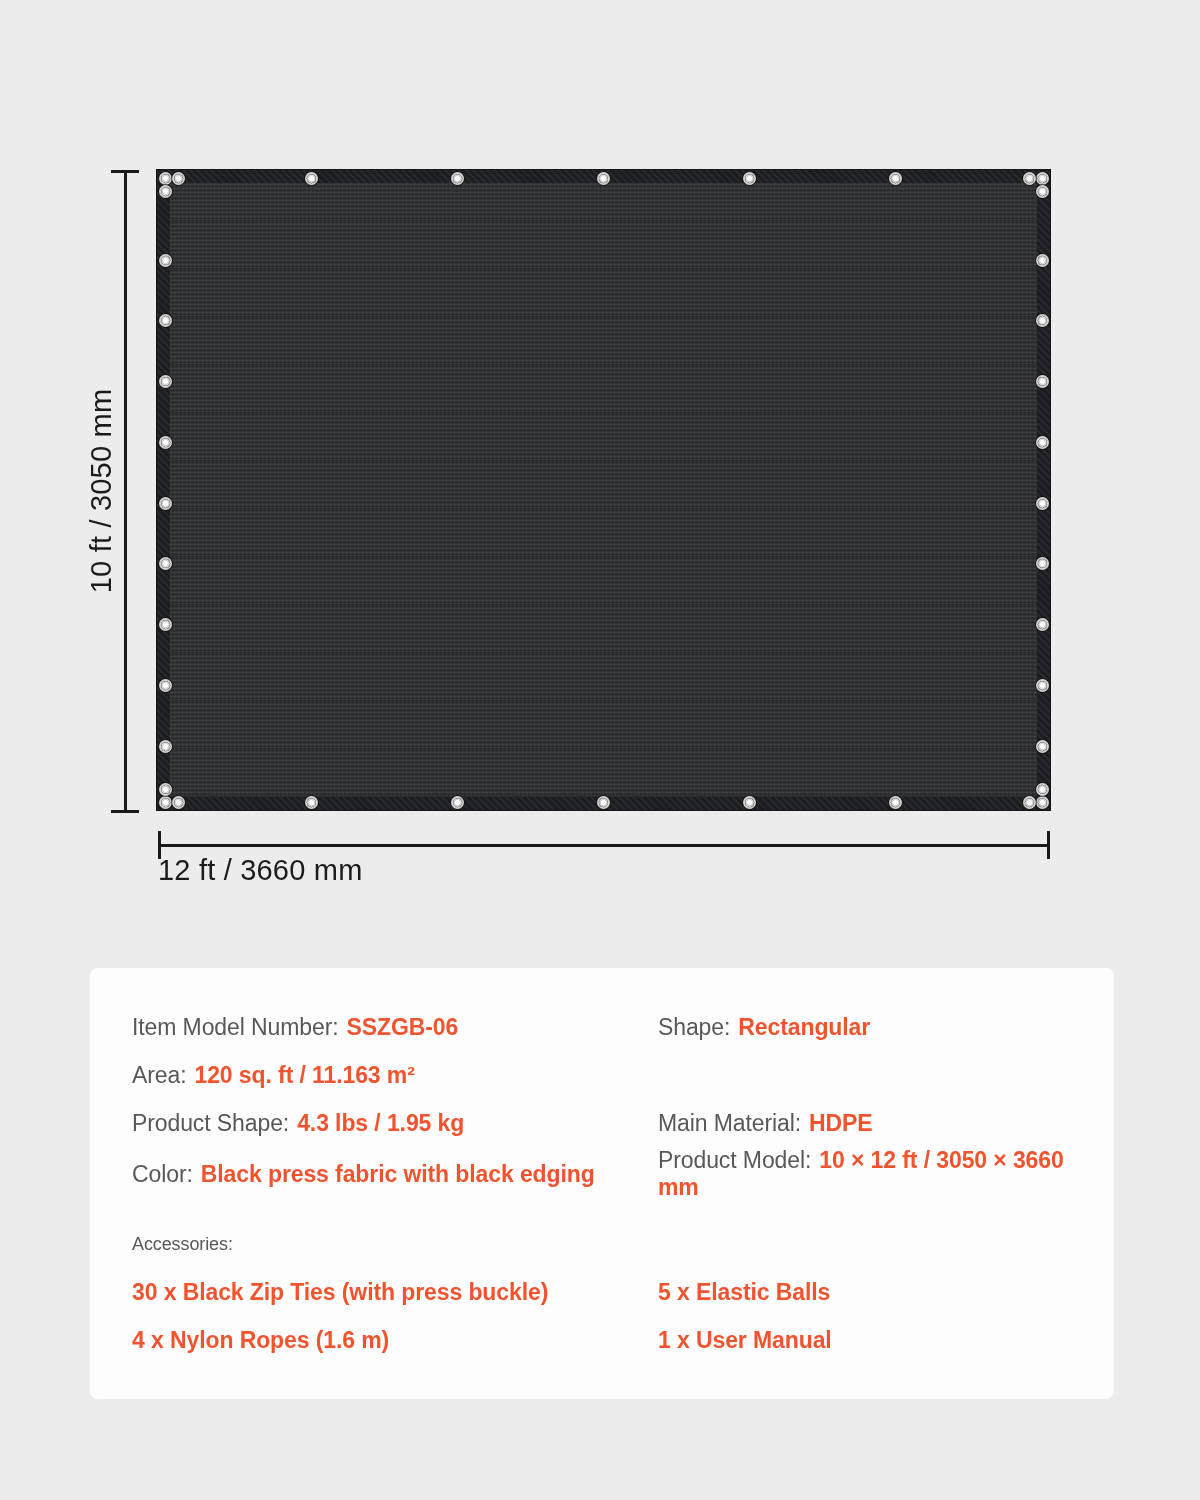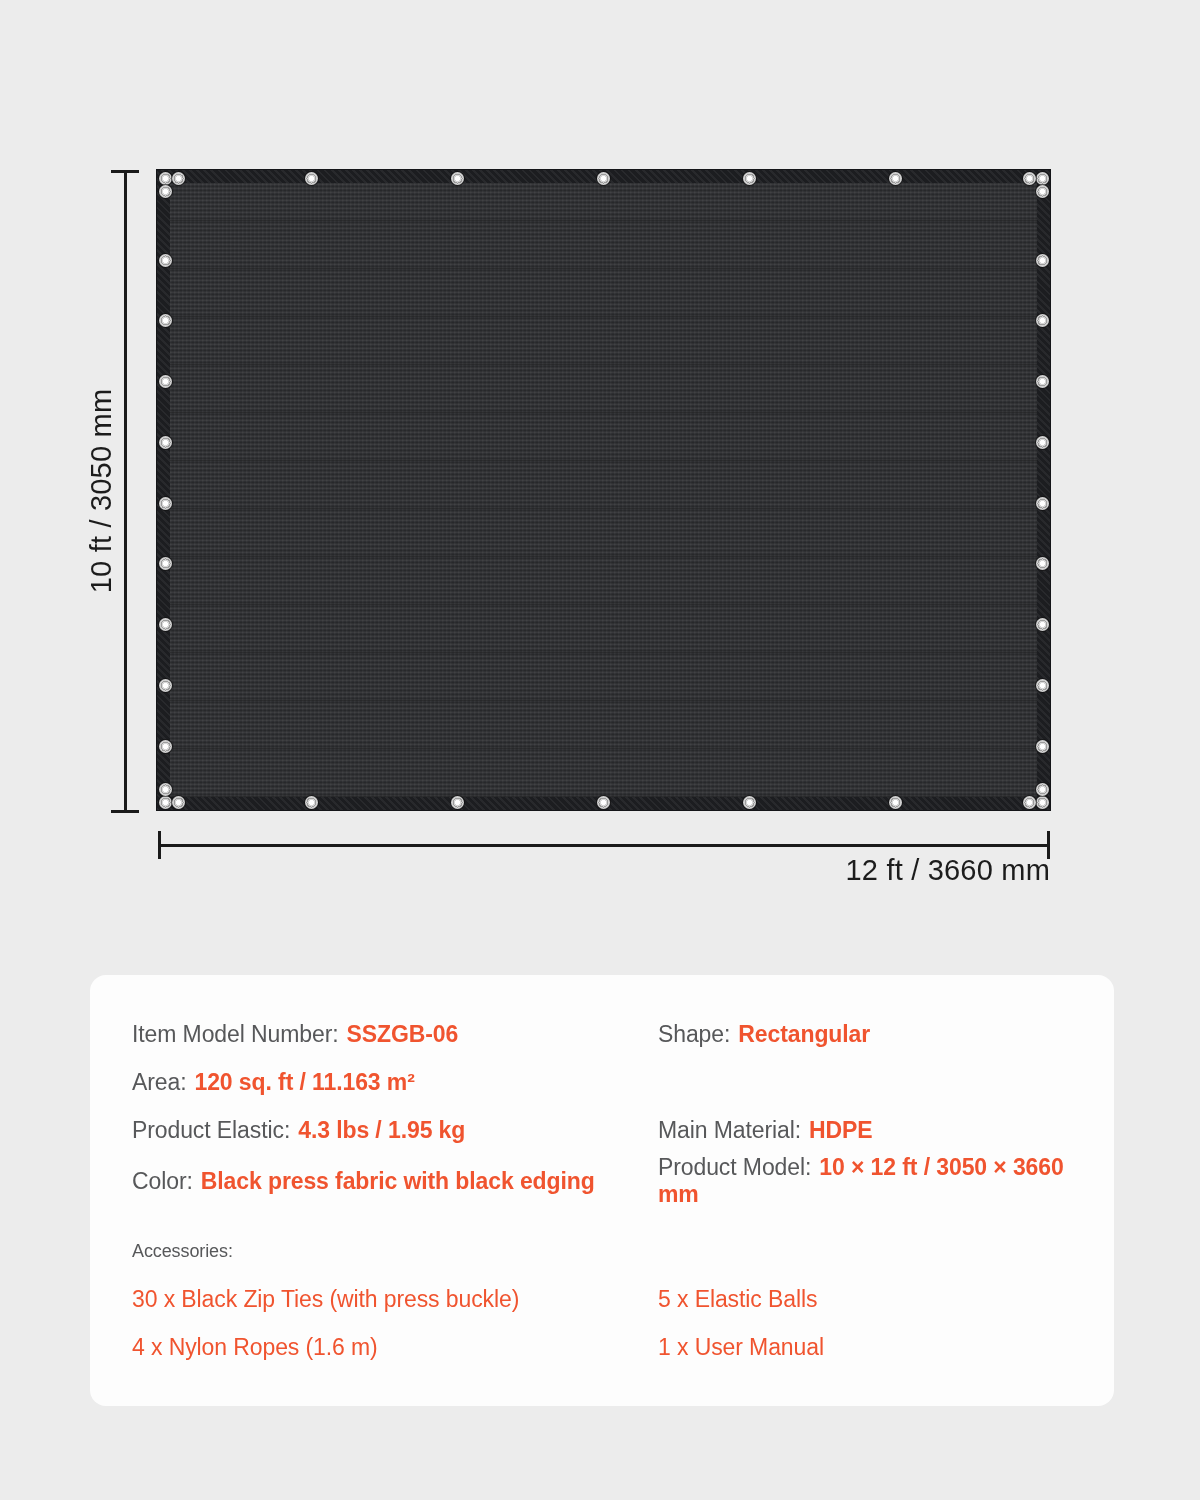--- a/index.html
+++ b/index.html
@@ -42,48 +42,47 @@
   .hdim .cap-left{position:absolute;left:0;top:0;width:3px;height:100%;background:#1A1A1A;}
   .hdim .cap-right{position:absolute;right:0;top:0;width:3px;height:100%;background:#1A1A1A;}
 
   .vlabel{
     position:absolute;left:-49px;top:473px;width:300px;height:36px;line-height:36px;
     text-align:center;transform:rotate(-90deg);
     font-size:29px;color:#1C1C1C;letter-spacing:.2px;
   }
   .hlabel{
     position:absolute;left:158px;top:852px;width:892px;height:36px;line-height:36px;
-    text-align:right;font-size:29px;color:#1C1C1C;letter-spacing:.2px;
+    text-align:left;font-size:29px;color:#1C1C1C;letter-spacing:.2px;
   }
 
   
   .card{
     position:absolute;left:90px;top:968px;width:1024px;height:431px;
-    background:#FDFDFD;border-radius:16px;
+    background:#FDFDFD;border-radius:8px;
     box-sizing:border-box;
     padding:35px 30px 0 42px;
-    margin-top:7px;
   }
   .spec-row{
     display:grid;grid-template-columns:526px 1fr;
     height:48px;align-items:center;
     font-size:23px;letter-spacing:-0.1px;
   }
   .lbl{color:#57585A;margin-right:8px;}
   .val{color:#F0542F;font-weight:700;}
   .acc-head{
     height:48px;line-height:48px;margin-top:25px;
     font-size:18px;color:#57585A;letter-spacing:-0.1px;
   }
   .acc-row{
     display:grid;grid-template-columns:526px 1fr;
     height:48px;align-items:center;
     font-size:23px;letter-spacing:-0.1px;
   }
-  .acc-item{color:#F0542F;font-weight:400;}
+  .acc-item{color:#F0542F;font-weight:700;}
 </style>
 </head>
 <body>
 
 <div class="canvas">
 
   <div class="tarp">
     <div class="tarp-inner"></div>
     <div id="grommets">
         <div class="grommet" style="left: 1.5px; top: 1.5px;"></div>
@@ -146,21 +145,21 @@
   <div class="card">
     <div id="spec-rows">
         <div class="spec-row">
           <div><span class="lbl">Item Model Number:</span><span class="val">SSZGB-06</span></div>
           <div><span class="lbl">Shape:</span><span class="val">Rectangular</span></div>
         </div>
         <div class="spec-row">
           <div><span class="lbl">Area:</span><span class="val">120 sq. ft / 11.163 m²</span></div>
         </div>
         <div class="spec-row">
-          <div><span class="lbl">Product Elastic:</span><span class="val">4.3 lbs / 1.95 kg</span></div>
+          <div><span class="lbl">Product Shape:</span><span class="val">4.3 lbs / 1.95 kg</span></div>
           <div><span class="lbl">Main Material:</span><span class="val">HDPE</span></div>
         </div>
         <div class="spec-row">
           <div><span class="lbl">Color:</span><span class="val">Black press fabric with black edging</span></div>
           <div><span class="lbl">Product Model:</span><span class="val">10 × 12 ft / 3050 × 3660 mm</span></div>
         </div>
       </div>
     <div class="acc-head">Accessories:</div>
     <div id="acc-rows">
         <div class="acc-row">

